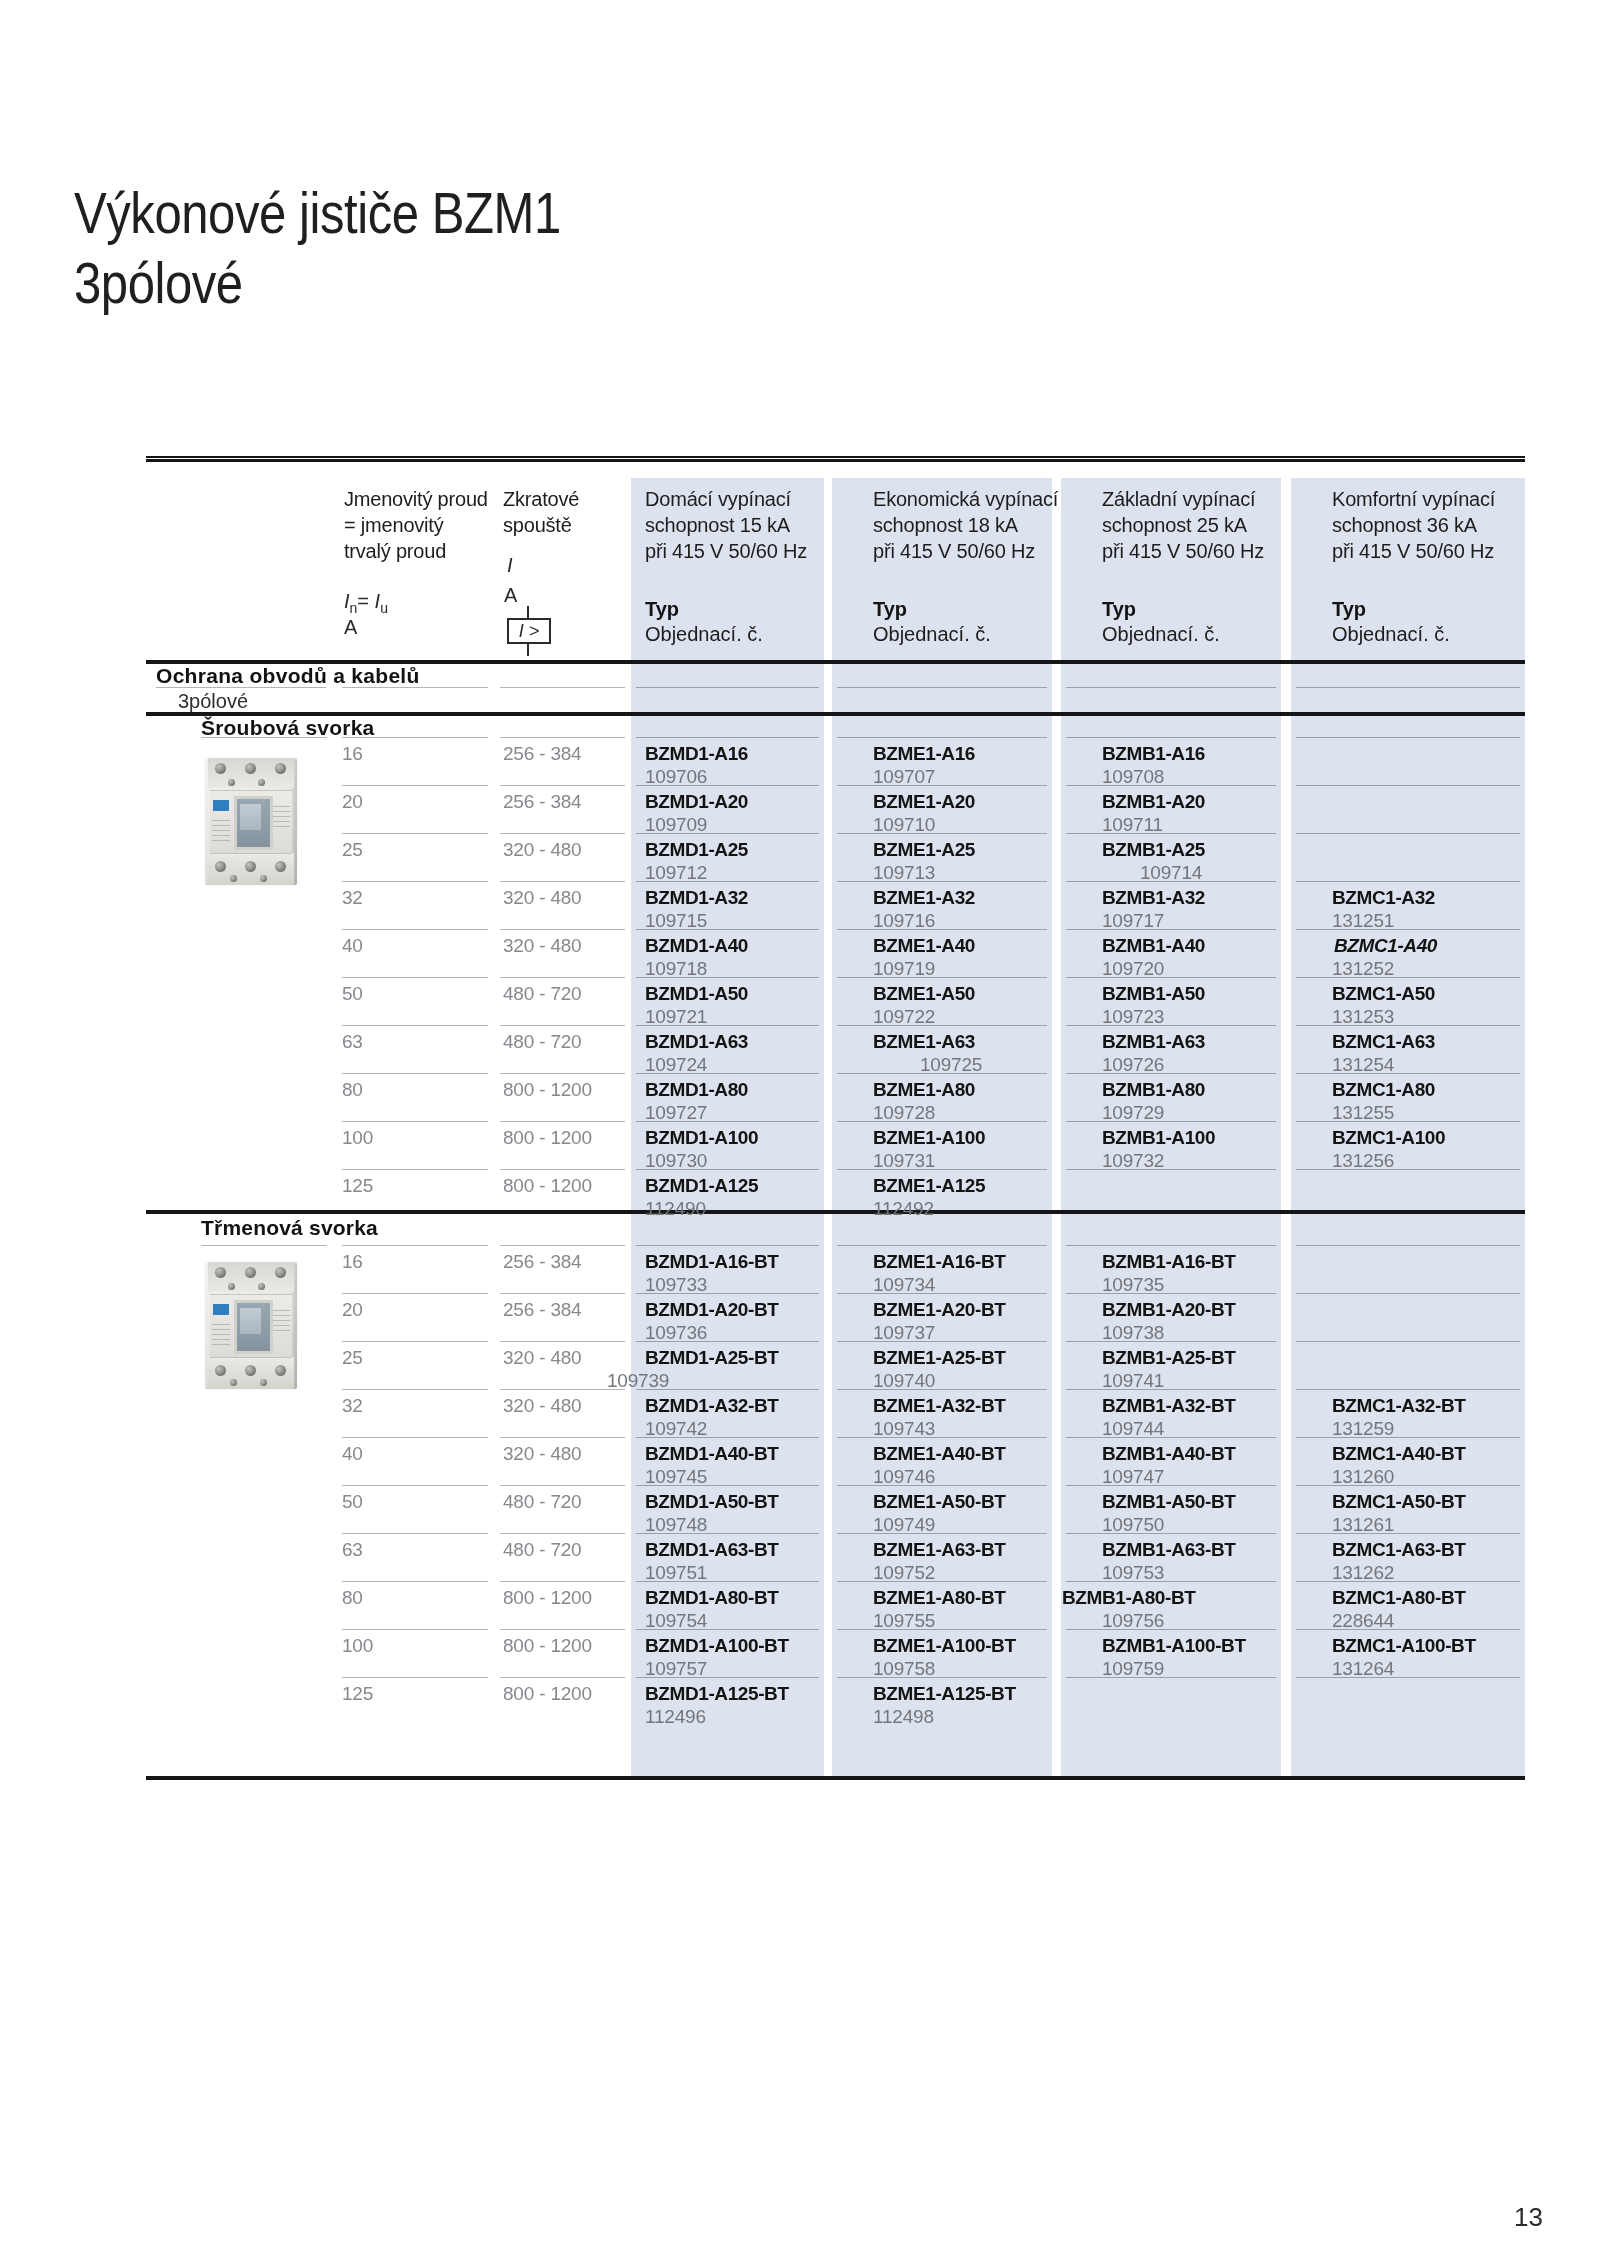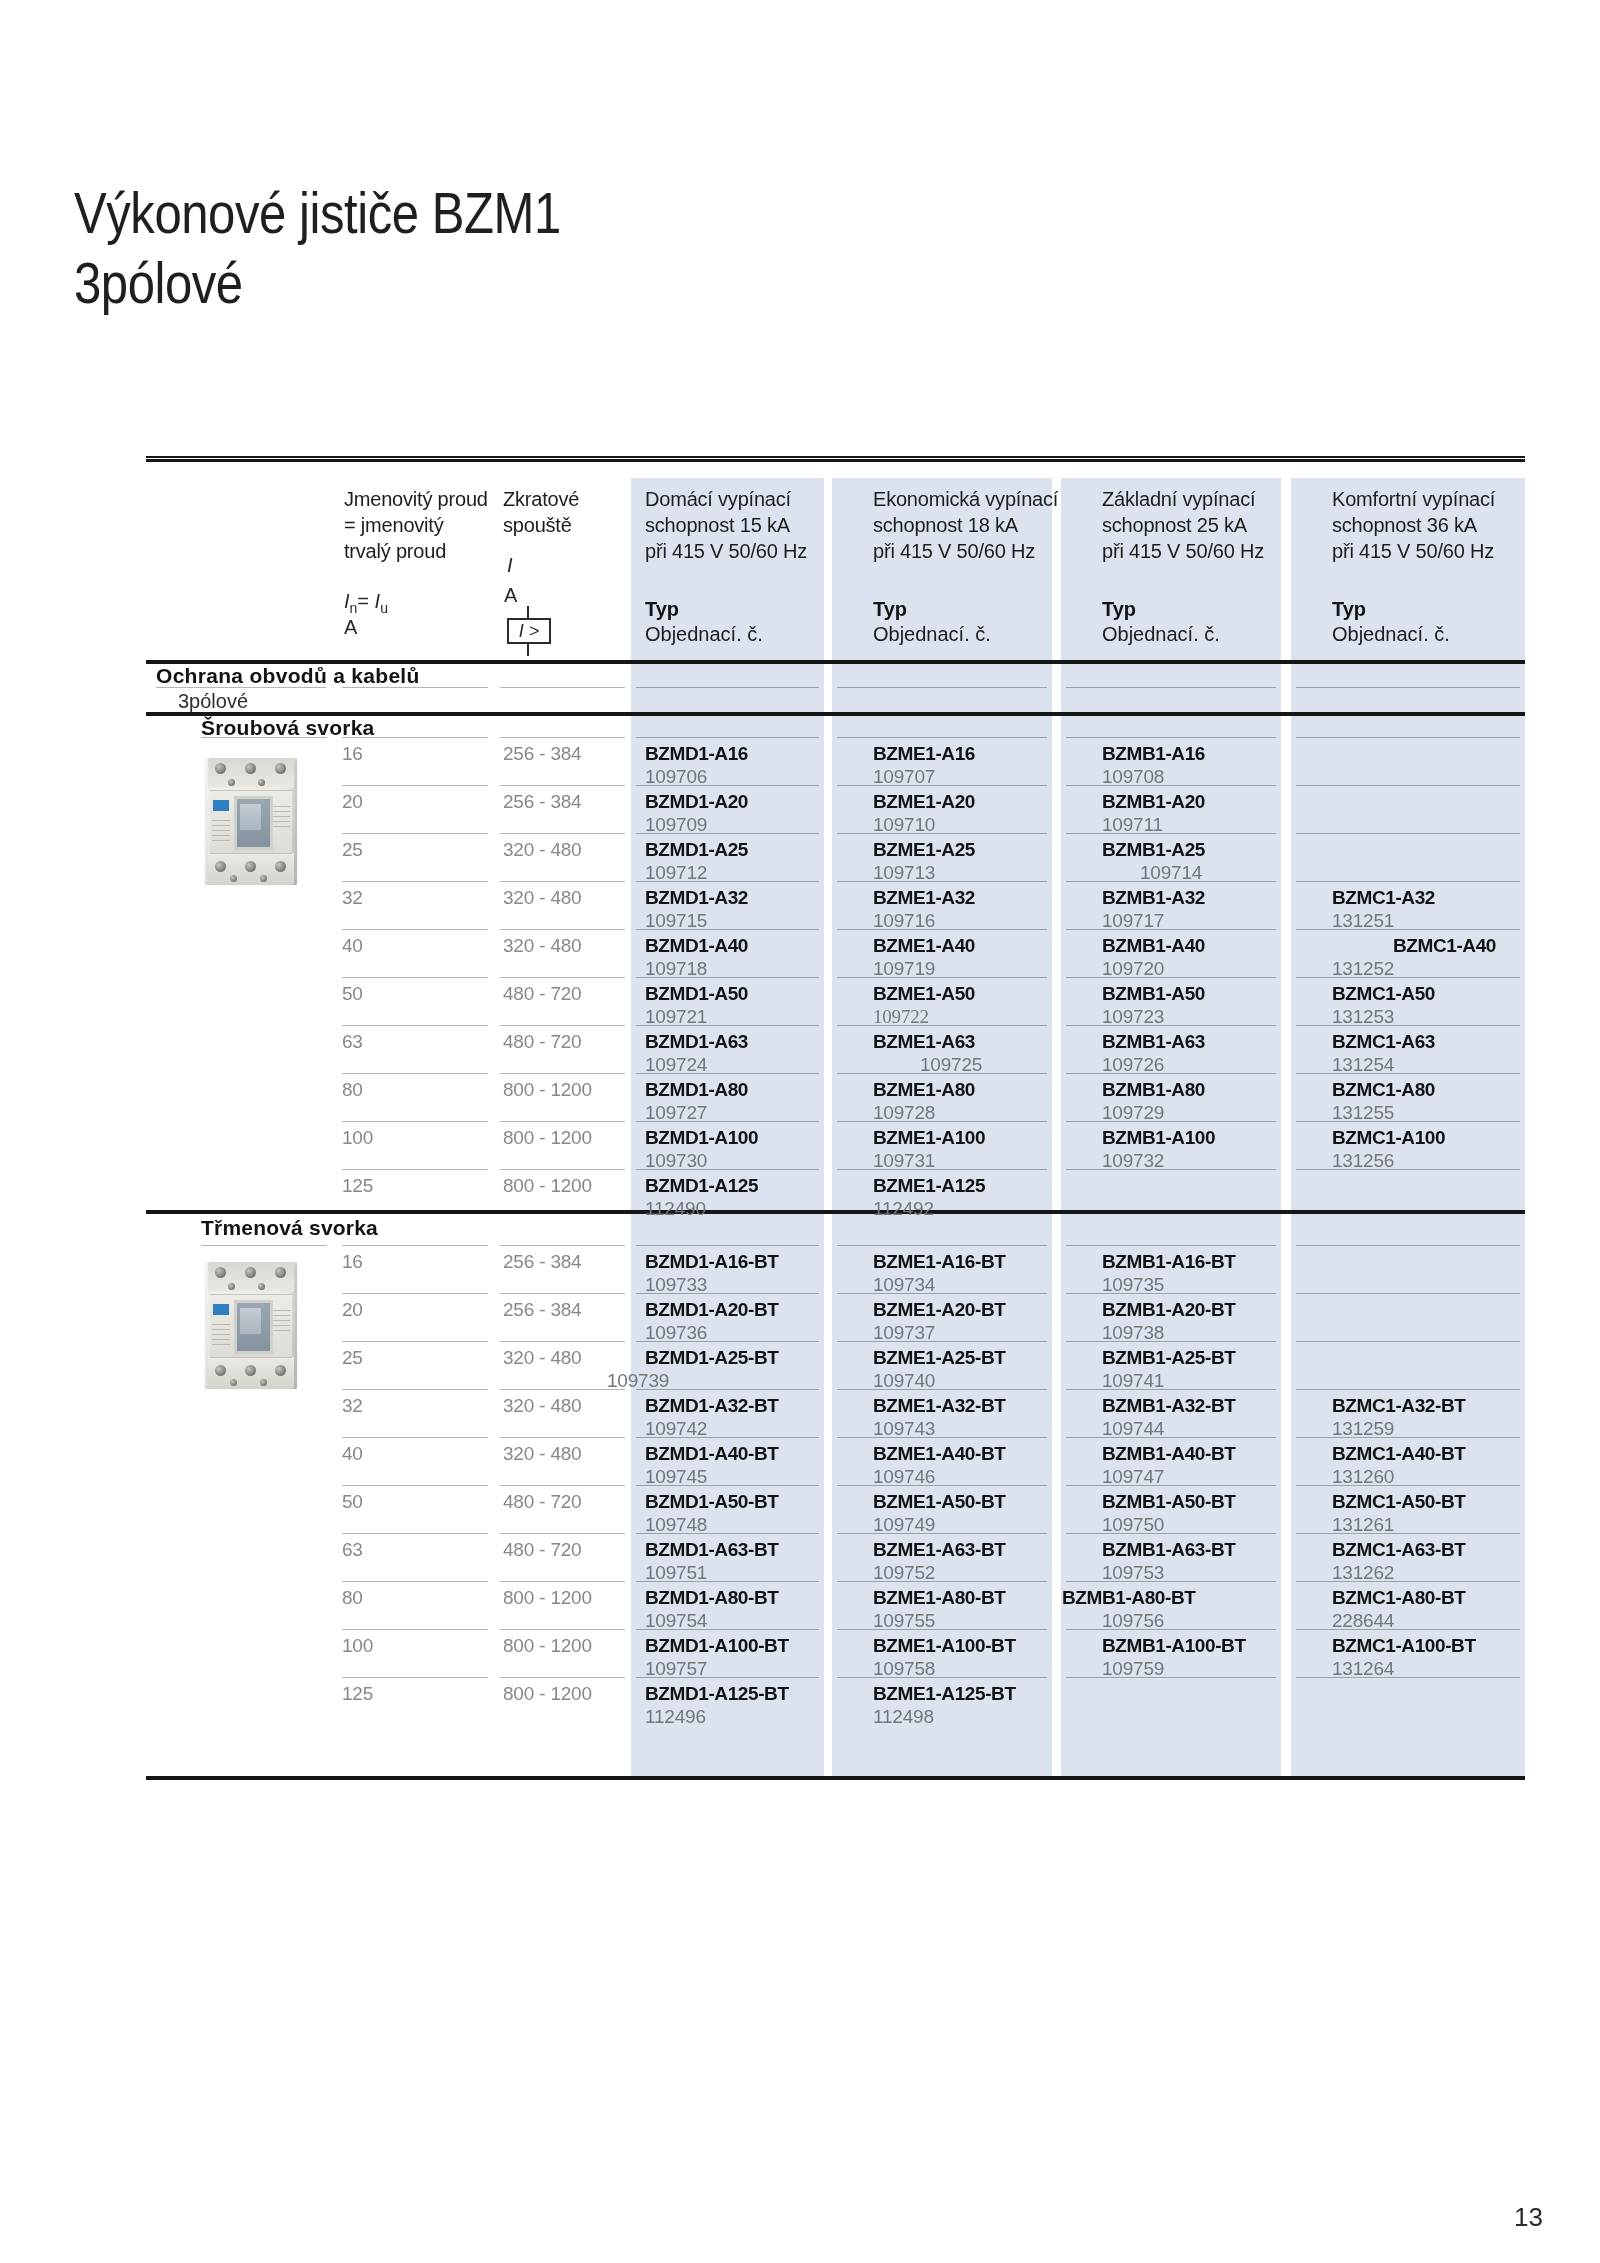--- a/index.html
+++ b/index.html
@@ -249,34 +249,34 @@
     <div class="sep sep-blue" style="left: 1066px; top: 929px; width: 210px;"></div>
     <div class="sep sep-blue" style="left: 1296px; top: 929px; width: 224px;"></div>
     <div class="amp" style="left: 342px; top: 935px;">40</div>
     <div class="rng" style="left: 503px; top: 935px;">320 - 480</div>
     <div class="ptype" style="left: 645px; top: 935px;">BZMD1-A40</div>
     <div class="pord" style="left: 645px; top: 958px;">109718</div>
     <div class="ptype" style="left: 873px; top: 935px;">BZME1-A40</div>
     <div class="pord" style="left: 873px; top: 958px;">109719</div>
     <div class="ptype" style="left: 1102px; top: 935px;">BZMB1-A40</div>
     <div class="pord" style="left: 1102px; top: 958px;">109720</div>
-    <div class="ptype" style="left: 1393px; top: 935px;">BZMC1-A40</div>
+    <div class="ptype" style="left: 1334px; top: 935px; font-style: italic;">BZMC1-A40</div>
     <div class="pord" style="left: 1332px; top: 958px;">131252</div>
     <div class="sep" style="left: 342px; top: 977px; width: 146px;"></div>
     <div class="sep" style="left: 500px; top: 977px; width: 125px;"></div>
     <div class="sep sep-blue" style="left: 636px; top: 977px; width: 183px;"></div>
     <div class="sep sep-blue" style="left: 837px; top: 977px; width: 210px;"></div>
     <div class="sep sep-blue" style="left: 1066px; top: 977px; width: 210px;"></div>
     <div class="sep sep-blue" style="left: 1296px; top: 977px; width: 224px;"></div>
     <div class="amp" style="left: 342px; top: 983px;">50</div>
     <div class="rng" style="left: 503px; top: 983px;">480 - 720</div>
     <div class="ptype" style="left: 645px; top: 983px;">BZMD1-A50</div>
     <div class="pord" style="left: 645px; top: 1006px;">109721</div>
     <div class="ptype" style="left: 873px; top: 983px;">BZME1-A50</div>
-    <div class="pord" style="left: 873px; top: 1006px; font-family: Liberation Serif, serif;">109722</div>
+    <div class="pord" style="left: 873px; top: 1006px;">109722</div>
     <div class="ptype" style="left: 1102px; top: 983px;">BZMB1-A50</div>
     <div class="pord" style="left: 1102px; top: 1006px;">109723</div>
     <div class="ptype" style="left: 1332px; top: 983px;">BZMC1-A50</div>
     <div class="pord" style="left: 1332px; top: 1006px;">131253</div>
     <div class="sep" style="left: 342px; top: 1025px; width: 146px;"></div>
     <div class="sep" style="left: 500px; top: 1025px; width: 125px;"></div>
     <div class="sep sep-blue" style="left: 636px; top: 1025px; width: 183px;"></div>
     <div class="sep sep-blue" style="left: 837px; top: 1025px; width: 210px;"></div>
     <div class="sep sep-blue" style="left: 1066px; top: 1025px; width: 210px;"></div>
     <div class="sep sep-blue" style="left: 1296px; top: 1025px; width: 224px;"></div>

